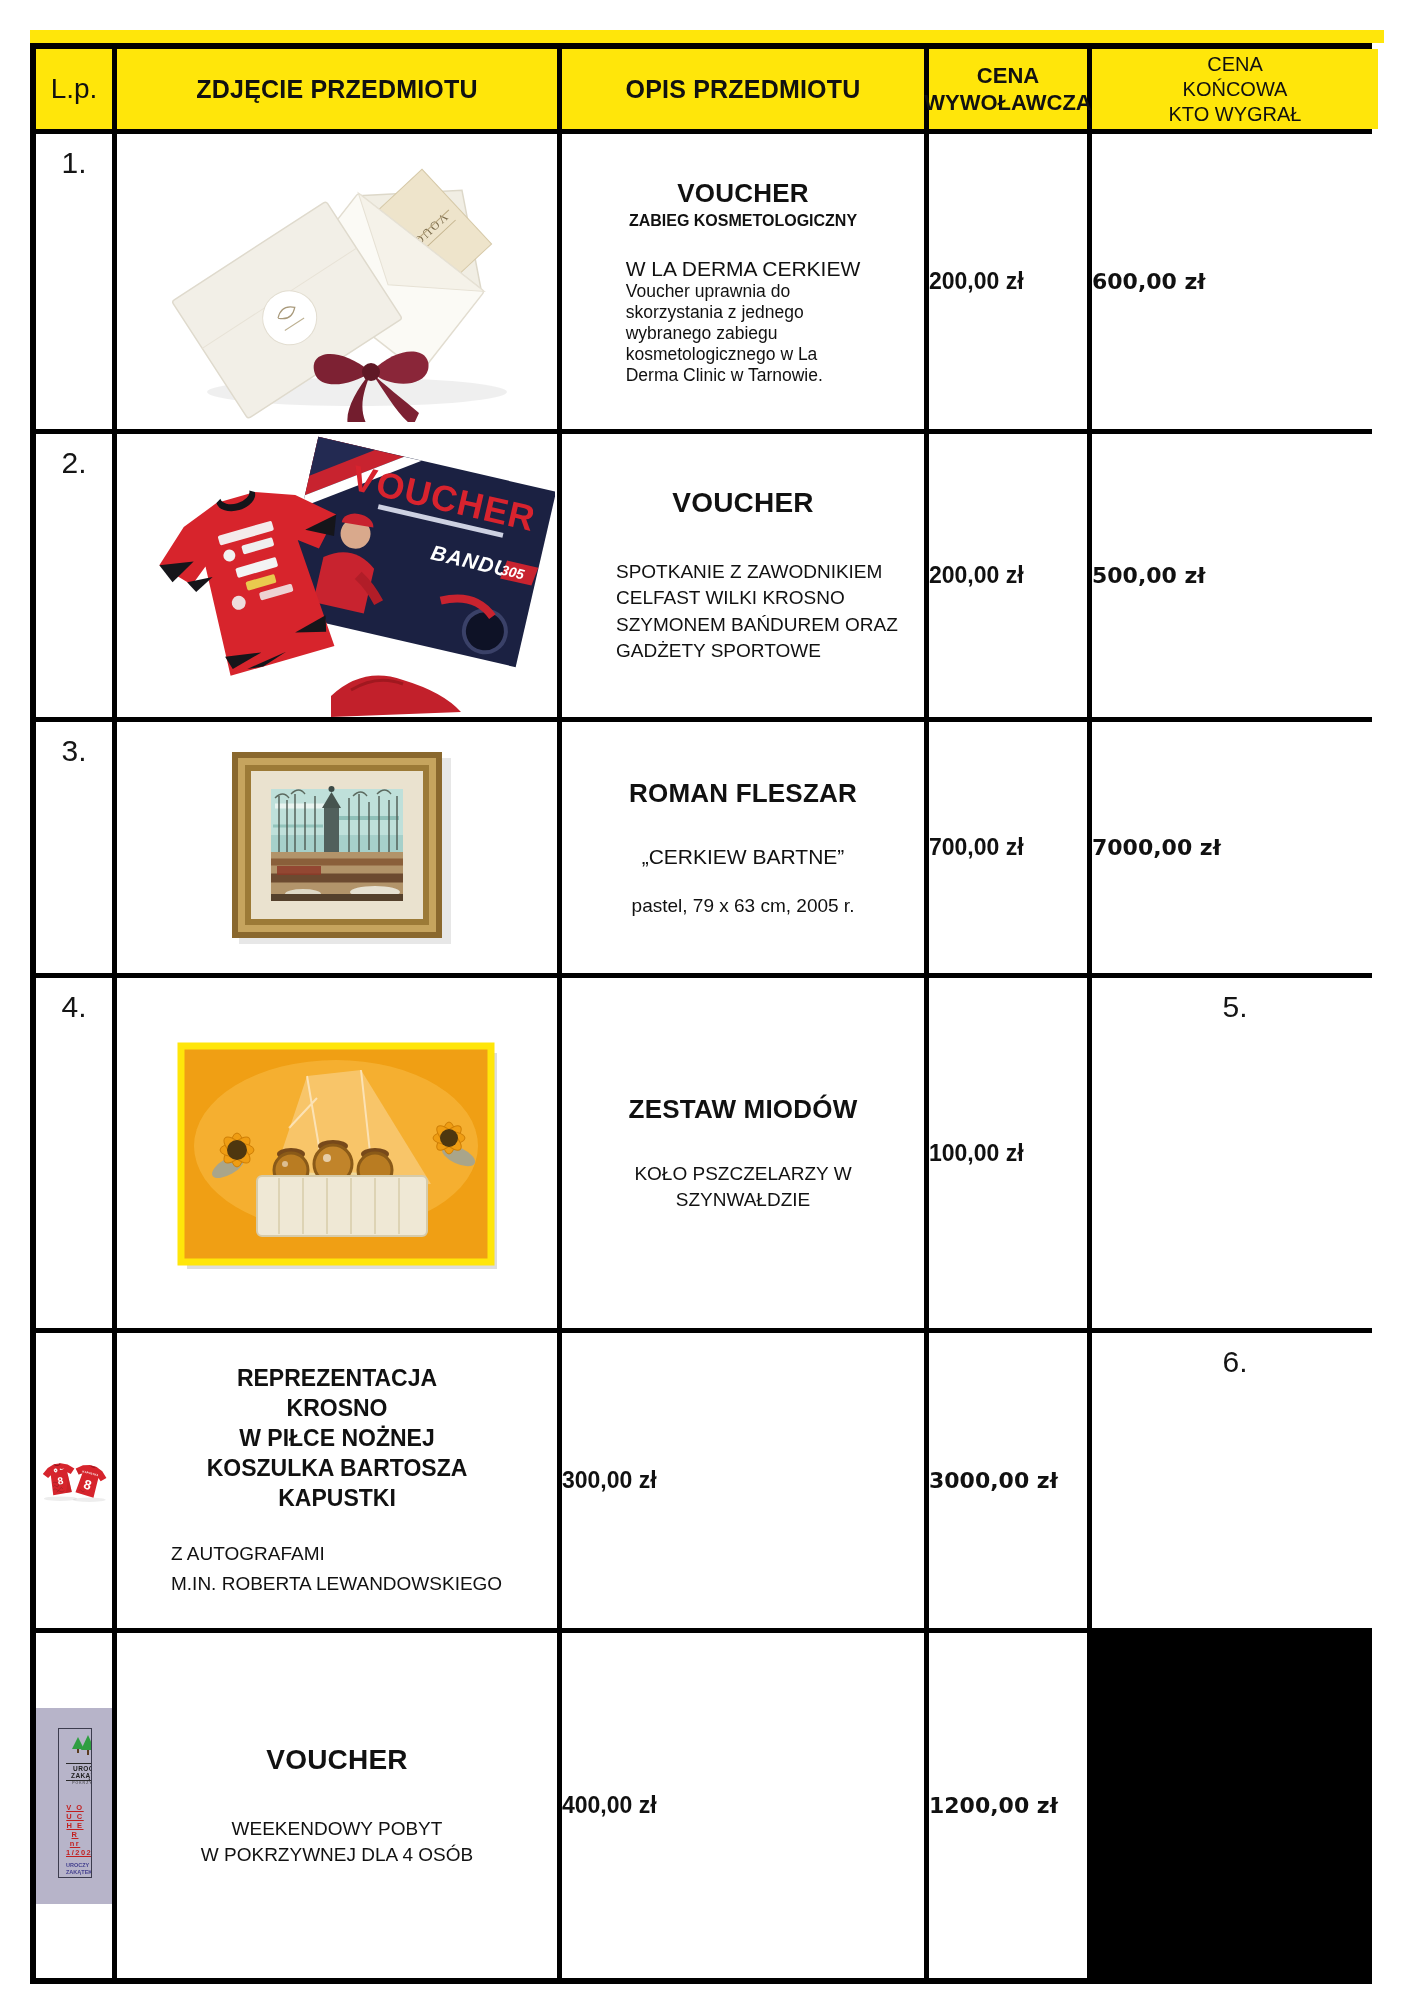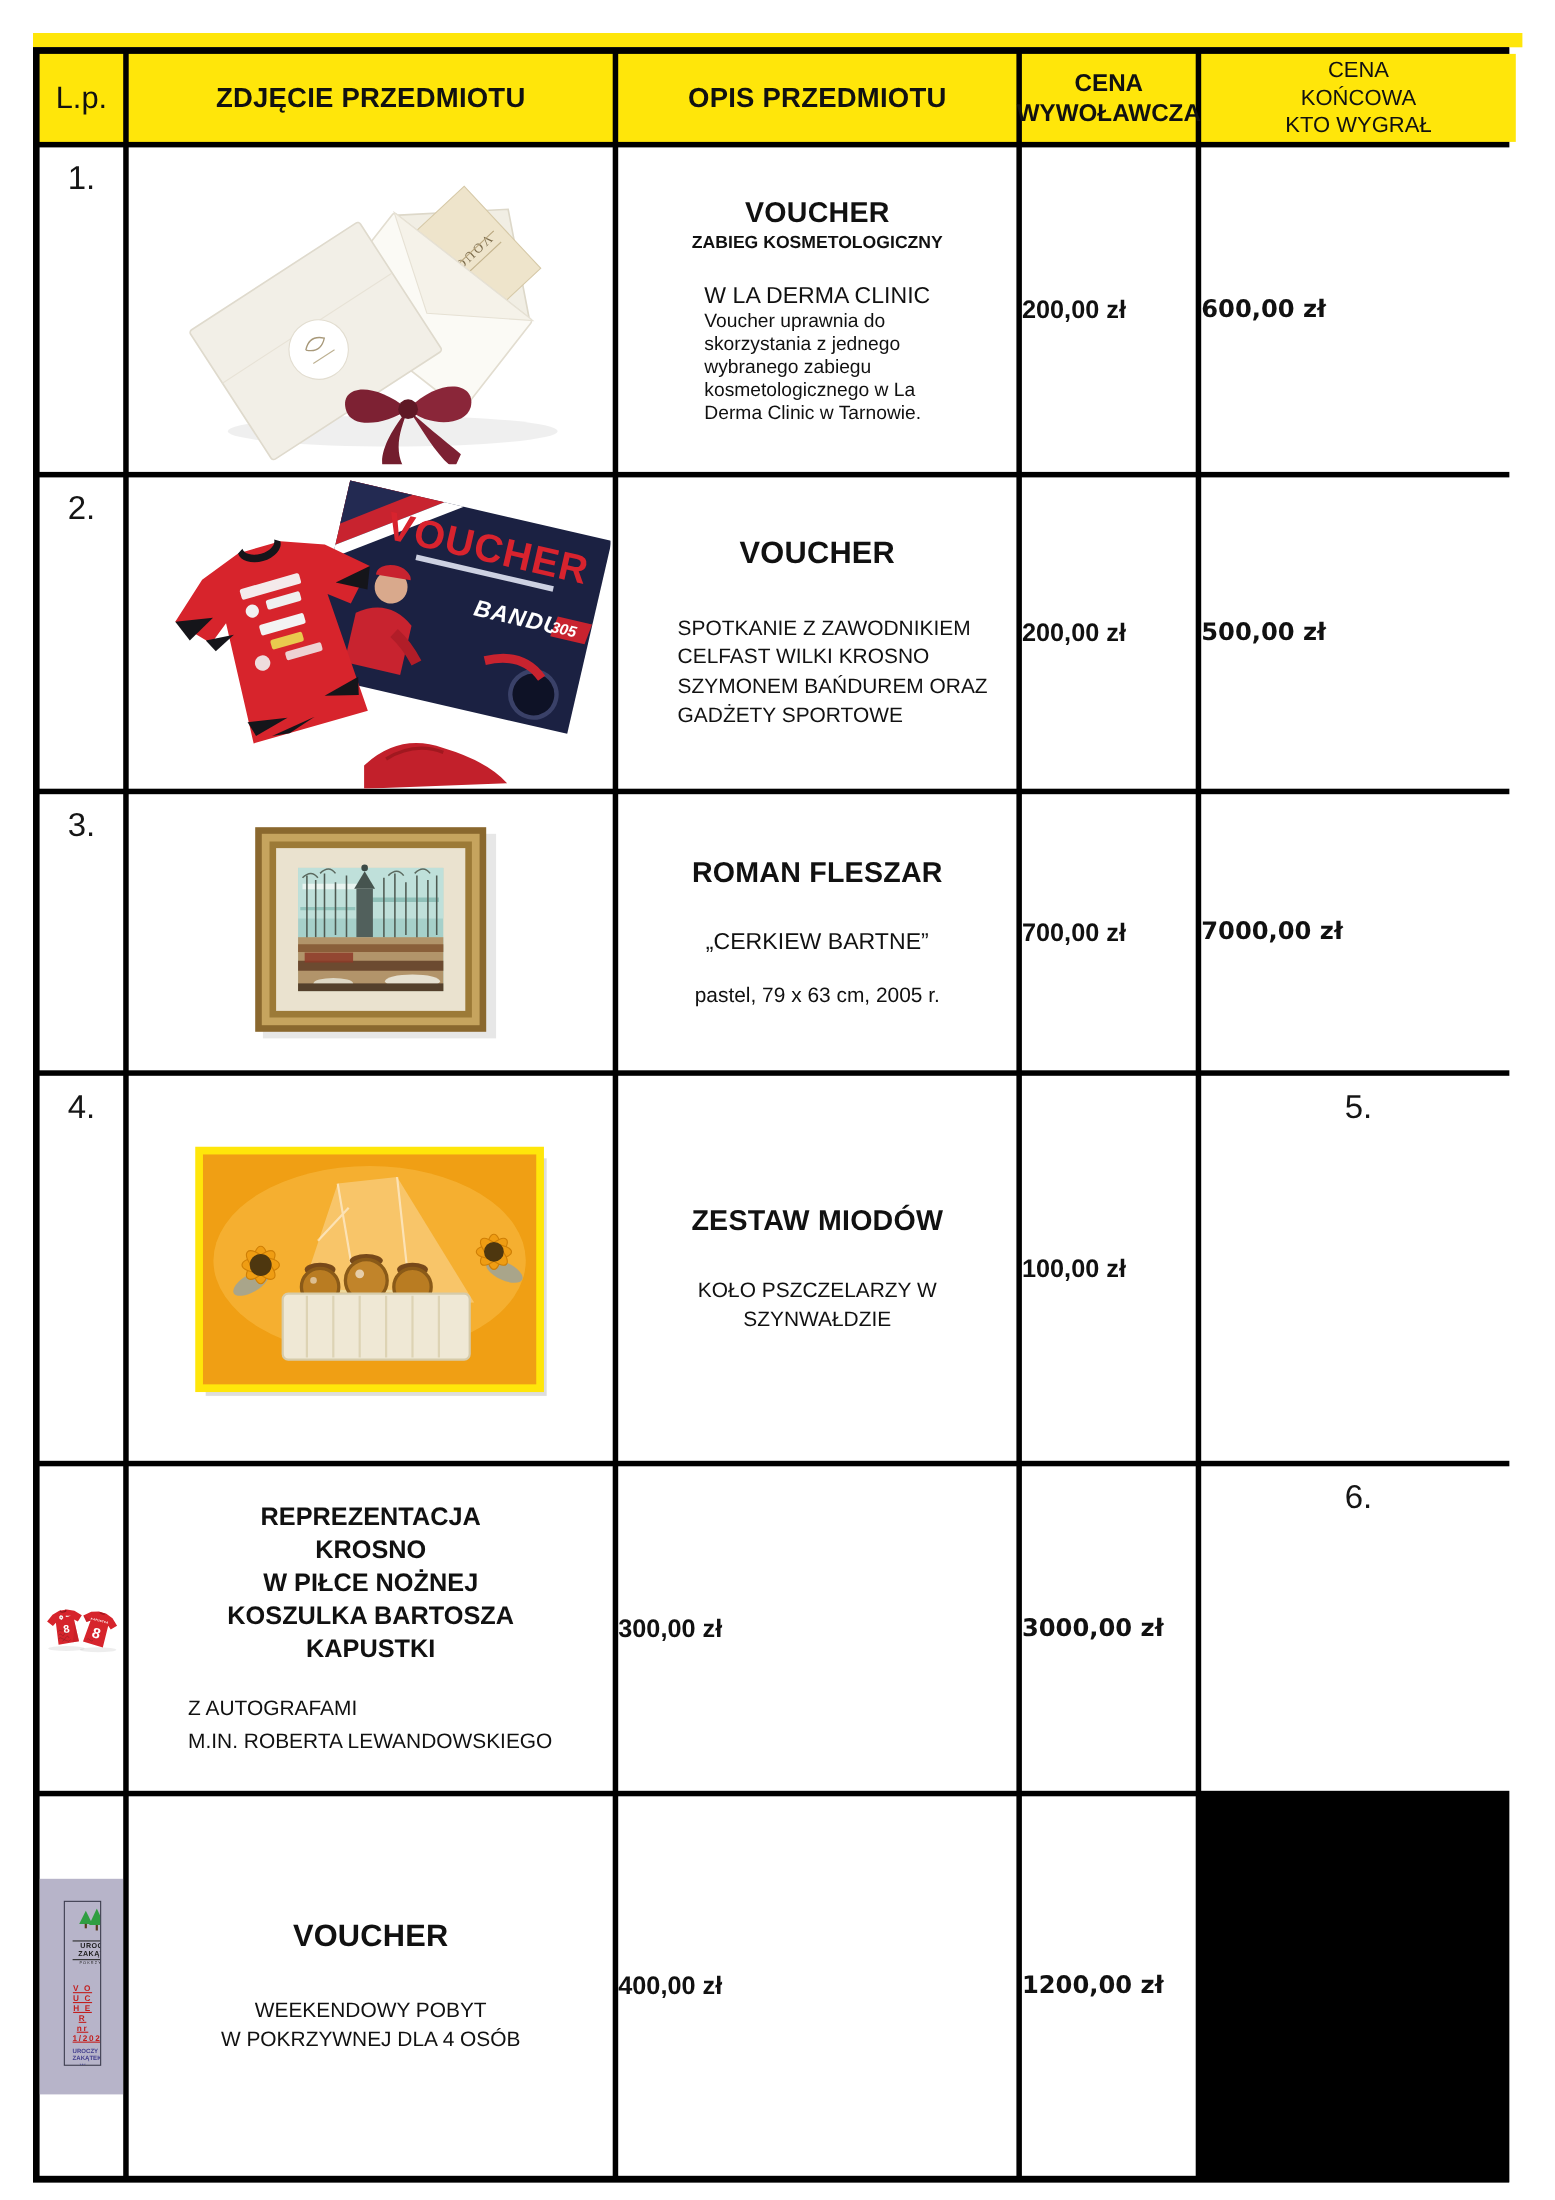--- a/index.html
+++ b/index.html
@@ -131,21 +131,21 @@
           <path d="M0,0 C-18,22 -30,46 -20,60 L-5,51 C-13,34 -6,16 0,0 Z" fill="#731d2e"></path>
           <path d="M0,0 C14,20 27,44 42,54 L48,41 C33,28 12,12 0,0 Z" fill="#7d2133"></path>
           <circle r="9" fill="#5f1825"></circle>
         </g>
       </svg>
     </div>
     <div class="cell desc">
       <div class="t1">VOUCHER</div>
       <div class="t2">ZABIEG KOSMETOLOGICZNY</div>
       <div class="blk-c">
-        <div class="sub">W LA DERMA CLINIC</div>
+        <div class="sub">W LA DERMA CERKIEW</div>
         <div class="small">Voucher uprawnia do</div>
         <div class="small">skorzystania z jednego</div>
         <div class="small">wybranego zabiegu</div>
         <div class="small">kosmetologicznego w La</div>
         <div class="small">Derma Clinic w Tarnowie.</div>
       </div>
     </div>
     <div class="cell price">
         <span>200,00 zł</span>
       </div>

